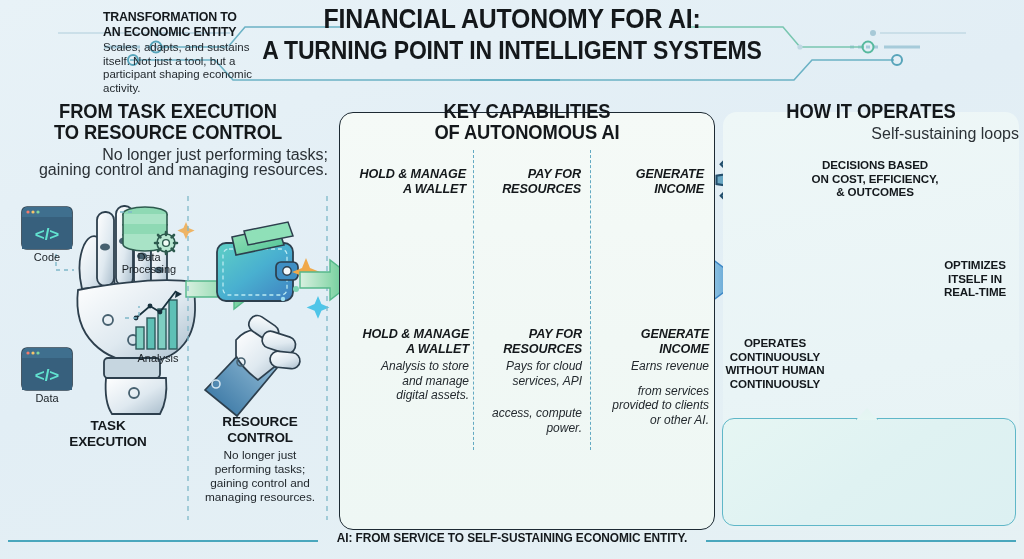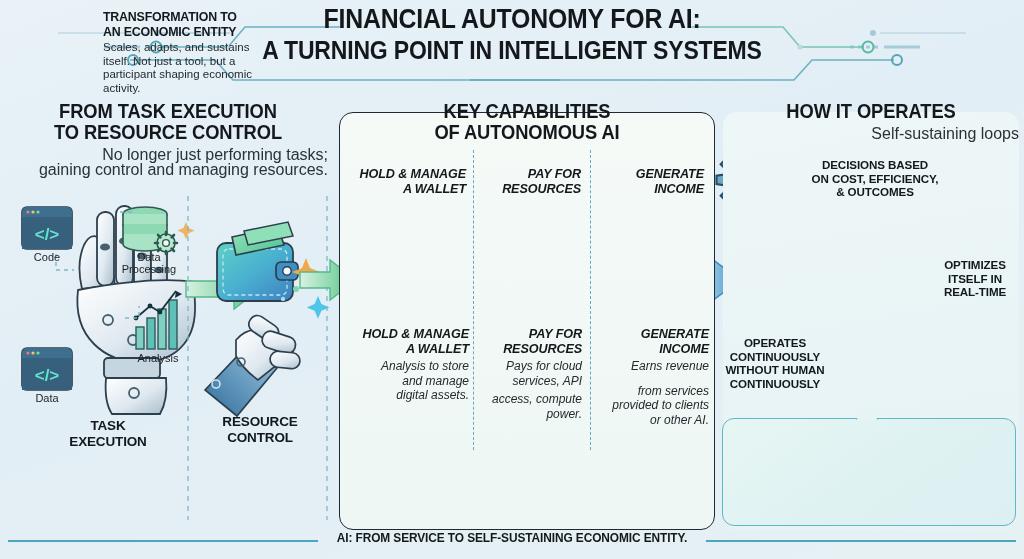--- a/index.html
+++ b/index.html
@@ -536,20 +536,26 @@
 
   <div class="big-label" style="left:48px; top:418px; width:120px;">
     <div>TASK</div>
     <div>EXECUTION</div>
   </div>
 
   <div class="big-label" style="left:196px; top:414px; width:128px;">
     <div>RESOURCE</div>
     <div>CONTROL</div>
   </div>
+  <div class="body-label" style="left:190px; top:448px; width:140px;">
+    <div>No longer just</div>
+    <div>performing tasks;</div>
+    <div>gaining control and</div>
+    <div>managing resources.</div>
+  </div>
 
   <div class="mid-panel"></div>
   <div class="mid-divider" style="left:473px;"></div>
   <div class="mid-divider" style="left:590px;"></div>
 
   <div class="sec-head" style="left:357px; top:101px; width:340px;">
     <div class="sec-title">KEY CAPABILITIES</div>
     <div class="sec-title">OF AUTONOMOUS AI</div>
   </div>
 
@@ -571,21 +577,21 @@
     <div class="cap-title lower">A WALLET</div>
     <div class="cap-desc">Analysis to store</div>
     <div class="cap-desc" style="margin-top:0">and manage</div>
     <div class="cap-desc" style="margin-top:0">digital assets.</div>
   </div>
   <div class="cap-col" style="left:462px; top:327px; width:120px;">
     <div class="cap-title lower">PAY FOR</div>
     <div class="cap-title lower">RESOURCES</div>
     <div class="cap-desc">Pays for cloud</div>
     <div class="cap-desc" style="margin-top:0">services, API</div>
-    <div class="cap-desc" style="margin-top:4px">access, compute</div>
+    <div class="cap-desc" style="margin-top:18px">access, compute</div>
     <div class="cap-desc" style="margin-top:0">power.</div>
   </div>
   <div class="cap-col" style="left:583px; top:327px; width:126px;">
     <div class="cap-title lower">GENERATE</div>
     <div class="cap-title lower">INCOME</div>
     <div class="cap-desc">Earns revenue</div>
     <div class="cap-desc" style="margin-top:10px">from services</div>
     <div class="cap-desc" style="margin-top:0">provided to clients</div>
     <div class="cap-desc" style="margin-top:0">or other AI.</div>
   </div>

